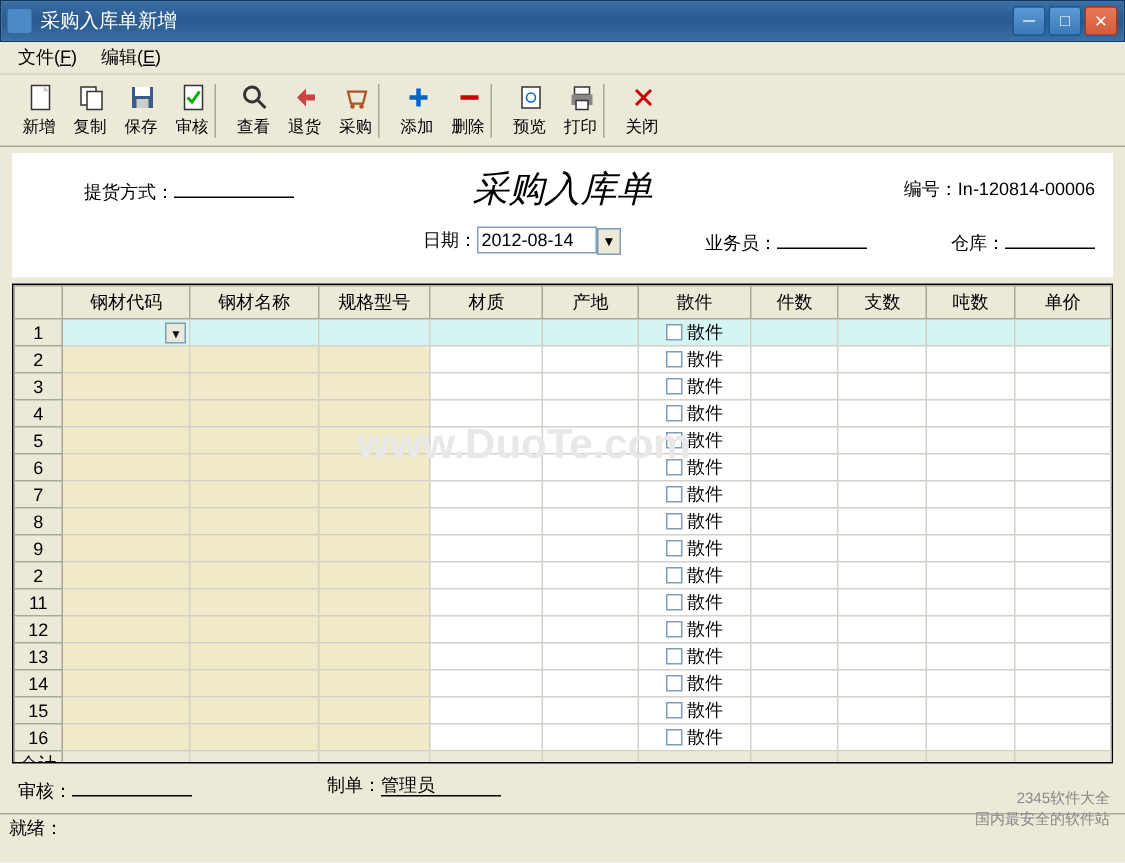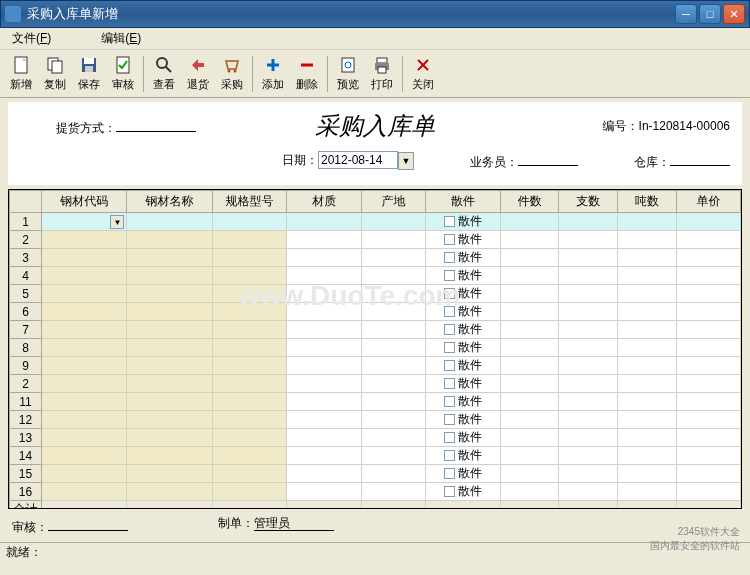--- a/index.html
+++ b/index.html
@@ -5,26 +5,26 @@
 * { box-sizing: border-box; margin: 0; padding: 0; }
 body { font-family: "SimSun", "宋体", sans-serif; font-size: 12px; background: #ece9d8; width: 750px; height: 575px; overflow: hidden; }
 
 .titlebar { background: linear-gradient(to bottom, #3a6ea5 0%, #2a5a8f 50%, #3a6ea5 100%); height: 28px; display: flex; align-items: center; padding: 0 4px; color: white; border: 1px solid #0a3a6a; }
 .titlebar-icon { width: 16px; height: 16px; background: #4a8ac5; margin-right: 6px; border-radius: 2px; }
 .titlebar-text { flex: 1; font-weight: normal; font-size: 13px; }
 .titlebar-btns { display: flex; gap: 2px; }
 .titlebar-btn { width: 22px; height: 20px; background: linear-gradient(to bottom, #5a9ad5, #3a7ab5); border: 1px solid #1a5a95; border-radius: 3px; color: white; display: flex; align-items: center; justify-content: center; font-size: 11px; cursor: pointer; }
 .titlebar-btn.close { background: linear-gradient(to bottom, #e57a5a, #d55a3a); border-color: #a53a1a; }
 
-.menubar { background: #ece9d8; height: 22px; display: flex; align-items: center; padding: 0 4px; border-bottom: 1px solid #d4d0c8; gap: 34px; }
+.menubar { background: #ece9d8; height: 22px; display: flex; align-items: center; padding: 0 4px; border-bottom: 1px solid #d4d0c8; }
 .menu-item { padding: 2px 8px; cursor: pointer; }
 .menu-hotkey { text-decoration: underline; }
 
 .toolbar { background: #ece9d8; height: 48px; display: flex; align-items: center; padding: 2px 4px; border-bottom: 1px solid #aca899; gap: 0; }
-.tool-btn { width: 34px; height: 44px; display: flex; flex-direction: column; align-items: center; justify-content: center; cursor: pointer; border: 1px solid transparent; }
+.tool-btn { width: 34px; height: 44px; display: flex; flex-direction: column; align-items: flex-end; justify-content: center; cursor: pointer; border: 1px solid transparent; }
 .tool-icon { width: 20px; height: 20px; margin-bottom: 2px; }
 .tool-label { font-size: 11px; }
 .tool-sep { width: 1px; height: 36px; background: #aca899; margin: 0 3px; }
 
 .form-area { background: white; margin: 4px 8px; padding: 8px 12px; }
 .form-row1 { display: flex; align-items: center; margin-bottom: 8px; }
 .form-title { flex: 1; text-align: center; font-size: 24px; font-family: "KaiTi", "楷体", cursive; font-style: italic; }
 .form-label { font-size: 12px; margin-left: 36px; }
 .form-underline { border-bottom: 1px solid #000; display: inline-block; min-width: 80px; height: 16px; }
 .form-row2 { display: flex; align-items: center; justify-content: flex-end; gap: 20px; margin-bottom: 6px; }

